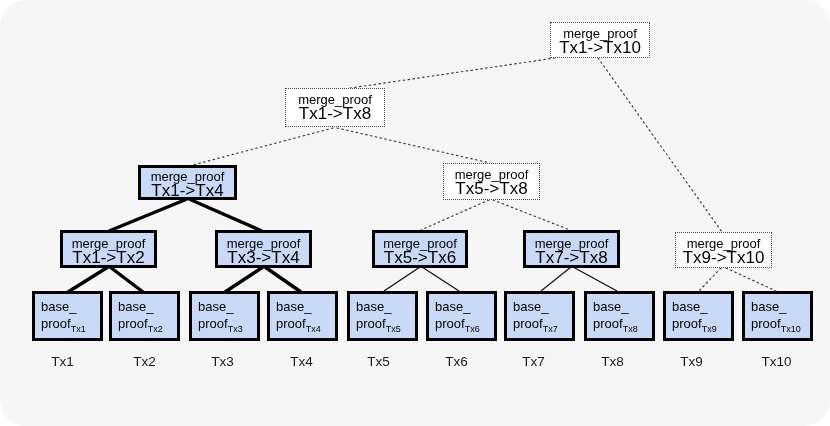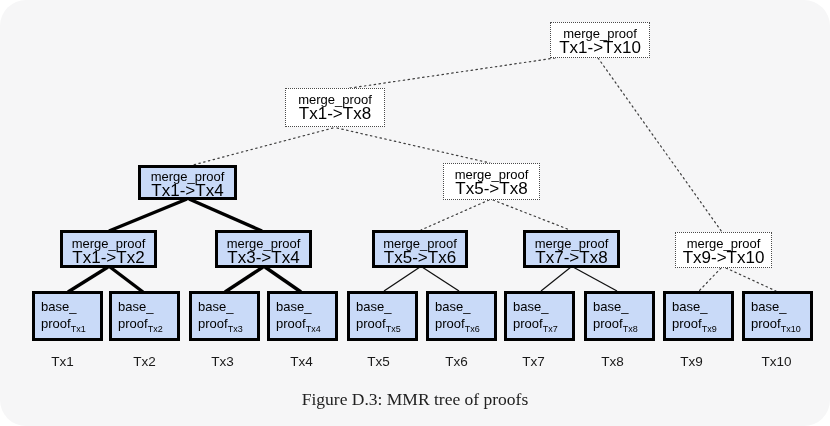--- a/index.html
+++ b/index.html
@@ -144,14 +144,13 @@
   <div class="tx-label" style="left:109px">Tx2</div>
   <div class="tx-label" style="left:187px">Tx3</div>
   <div class="tx-label" style="left:266px">Tx4</div>
   <div class="tx-label" style="left:343px">Tx5</div>
   <div class="tx-label" style="left:421px">Tx6</div>
   <div class="tx-label" style="left:498px">Tx7</div>
   <div class="tx-label" style="left:577px">Tx8</div>
   <div class="tx-label" style="left:656px">Tx9</div>
   <div class="tx-label" style="left:741px">Tx10</div>
 
-  <div class="caption">Figure D.3: MMR tree of proofs</div>
 </div>
 
 </body></html>

